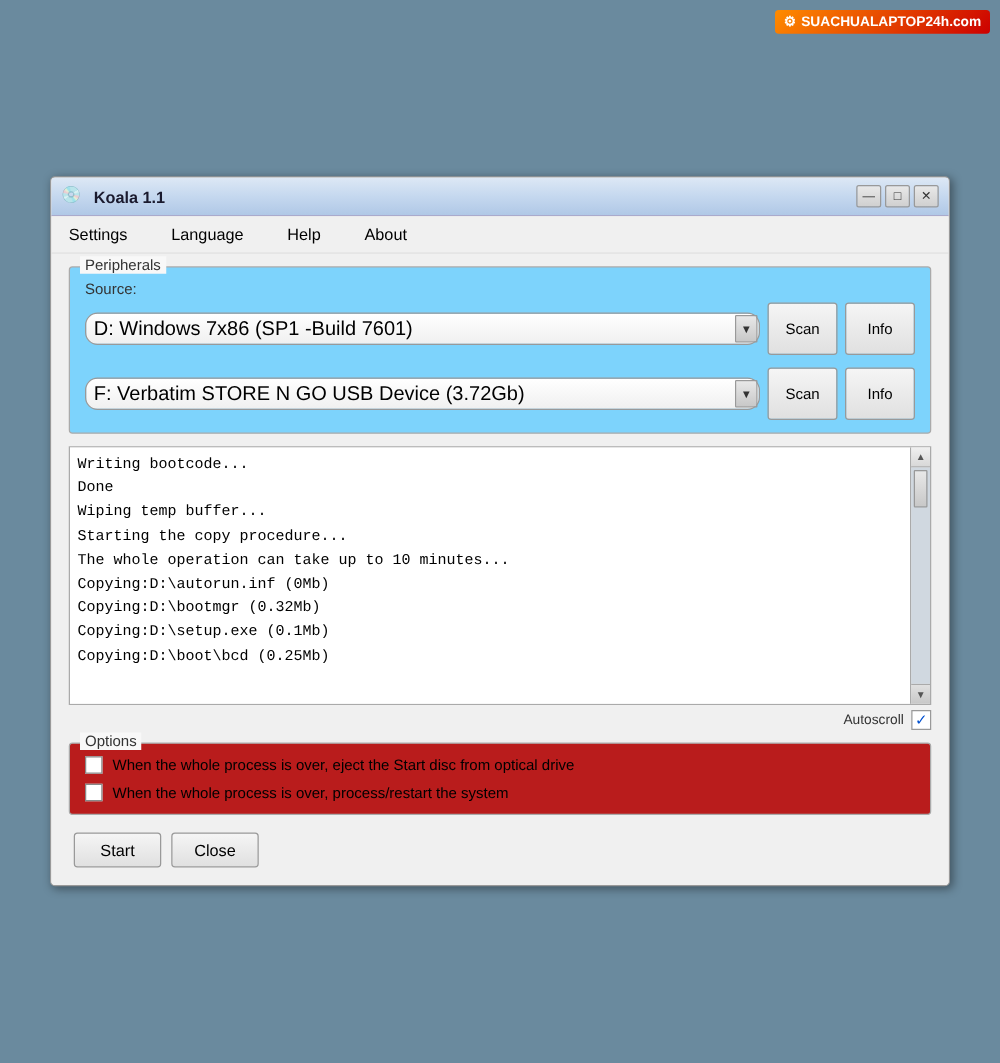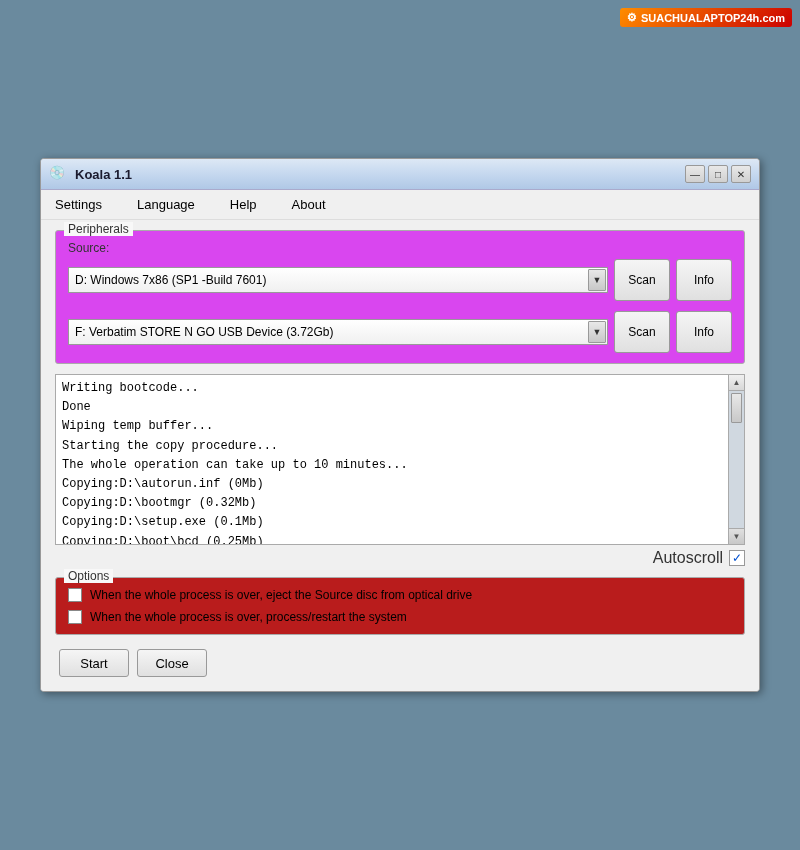--- a/index.html
+++ b/index.html
@@ -99,21 +99,21 @@
       padding: 10px 14px 14px;
       background: #f0f0f0;
     }
 
     .group-box {
       border: 1px solid #aaa;
       border-radius: 3px;
       padding: 10px 12px;
       margin-bottom: 10px;
       position: relative;
-      background: #d946ef;
+      background: #7dd3fc;
     }
 
     .group-label {
       position: absolute;
       top: -9px;
       left: 8px;
       background: #f8f8f8;
       padding: 0 4px;
       font-size: 12px;
       color: #333;
@@ -154,23 +154,23 @@
     .dropdown-wrapper {
       flex: 1;
       position: relative;
     }
 
     .dropdown-wrapper select {
       width: 100%;
       height: 26px;
       background: linear-gradient(to bottom, #fff, #f0f0f0);
       border: 1px solid #999;
-      border-radius: 0;
+      border-radius: 10px;
       padding: 2px 24px 2px 6px;
-      font-size: 12px;
+      font-size: 16px;
       color: #000;
       appearance: none;
       -webkit-appearance: none;
       cursor: pointer;
     }
 
     .dropdown-arrow {
       position: absolute;
       right: 2px;
       top: 50%;
@@ -202,21 +202,21 @@
 
     .autoscroll-row {
       display: flex;
       justify-content: flex-end;
       align-items: center;
       gap: 6px;
       margin-bottom: 10px;
     }
 
     .autoscroll-label {
-      font-size: 16px;
+      font-size: 11px;
       color: #333;
     }
 
     .checkbox-tick {
       width: 16px;
       height: 16px;
       border: 1px solid #999;
       background: #fff;
       display: flex;
       align-items: center;
@@ -283,21 +283,21 @@
       border-radius: 3px;
       font-size: 13px;
       cursor: pointer;
       padding: 0 16px;
       color: #000;
     }
 
     .log-wrapper {
       position: relative;
       border: 1px solid #aaa;
-      height: 171px;
+      height: 207px;
       margin-bottom: 4px;
     }
 
     .log-inner {
       position: absolute;
       left: 0;
       top: 0;
       right: 16px;
       bottom: 0;
       overflow: hidden;
@@ -457,21 +457,21 @@
     <div class="autoscroll-row">
       <span class="autoscroll-label">Autoscroll</span>
       <div class="checkbox-tick">✓</div>
     </div>
 
     <div class="options-box">
       <span class="options-label">Options</span>
 
       <div class="option-row">
         <div class="checkbox"></div>
-        <span class="option-text">When the whole process is over, eject the Source disc from optical drive</span>
+        <span class="option-text">When the whole process is over, eject the Start disc from optical drive</span>
       </div>
 
       <div class="option-row">
         <div class="checkbox"></div>
         <span class="option-text">When the whole process is over, process/restart the system</span>
       </div>
     </div>
 
     <div class="bottom-btns">
       <button class="btn-large">Start</button>

